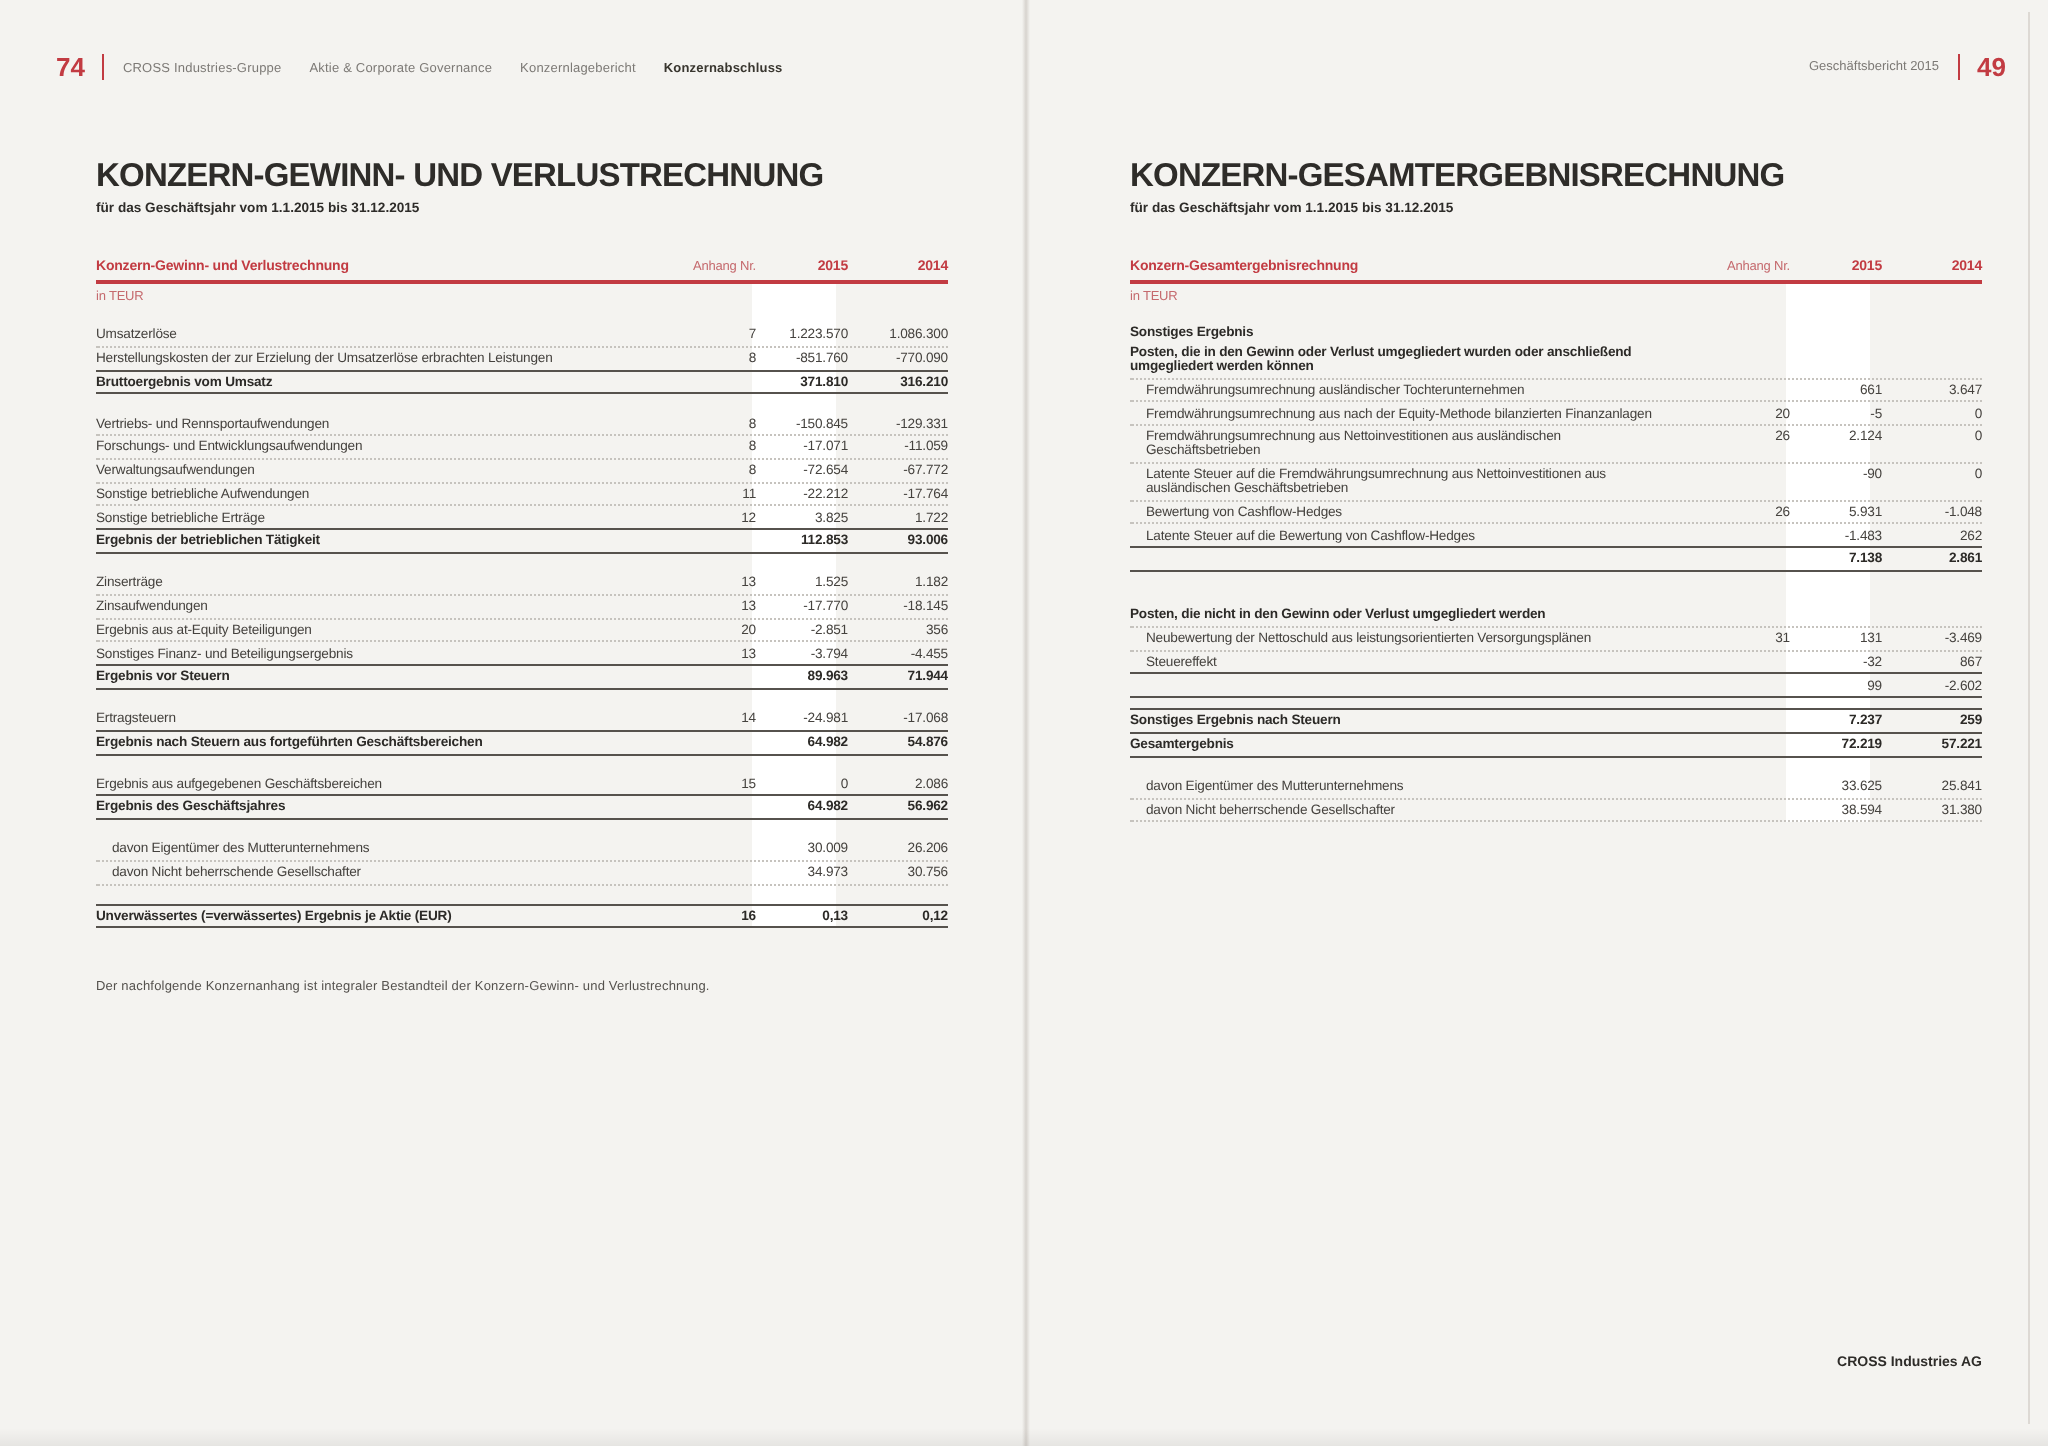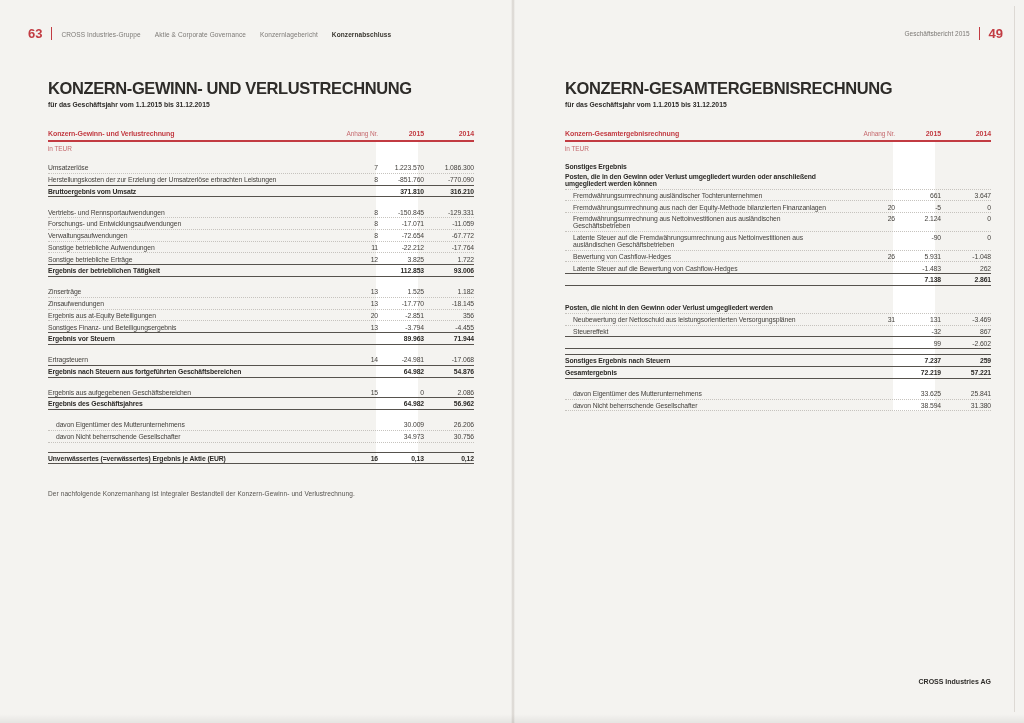--- a/index.html
+++ b/index.html
@@ -62,21 +62,21 @@
 </head>
 <body>
 
 <div class="canvas">
   <div class="gutter"></div>
   <div class="edge-right"></div>
   <div class="edge-bottom"></div>
 
   <section class="page page-left">
     <header class="pagehead">
-      <span class="pagenum accent" style="color: rgb(194, 59, 66);">63</span>
+      <span class="pagenum accent" style="color: rgb(194, 59, 66);">74</span>
       <span class="headrule accent-bg" style="background: rgb(194, 59, 66);"></span>
       <nav class="breadcrumb">
           <span class="bc-item">CROSS Industries-Gruppe</span>
           <span class="bc-item">Aktie &amp; Corporate Governance</span>
           <span class="bc-item">Konzernlagebericht</span>
           <span class="bc-item active">Konzernabschluss</span>
         </nav>
     </header>
     <div class="pageblock">
       <h1 class="ptitle">KONZERN-GEWINN- UND VERLUSTRECHNUNG</h1>

